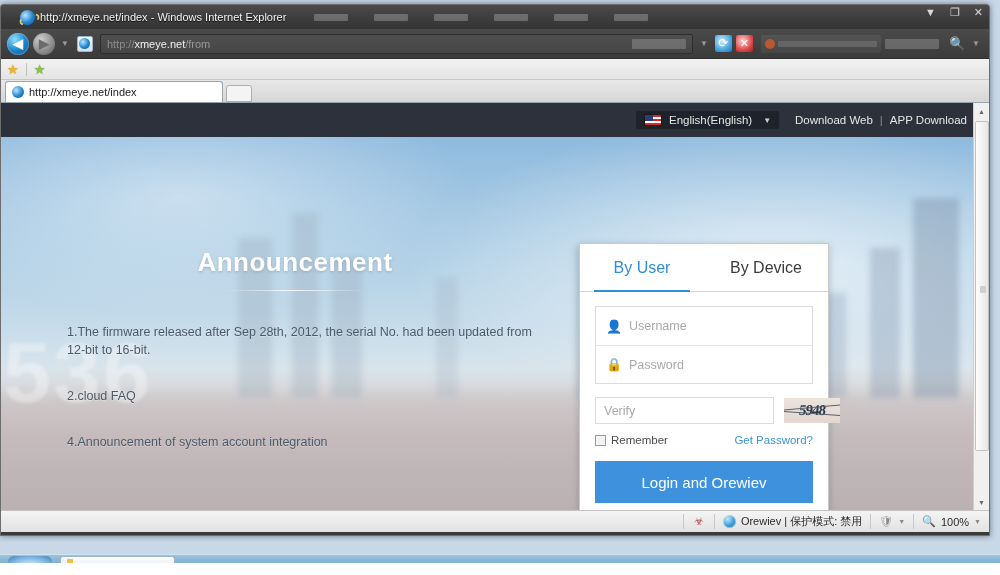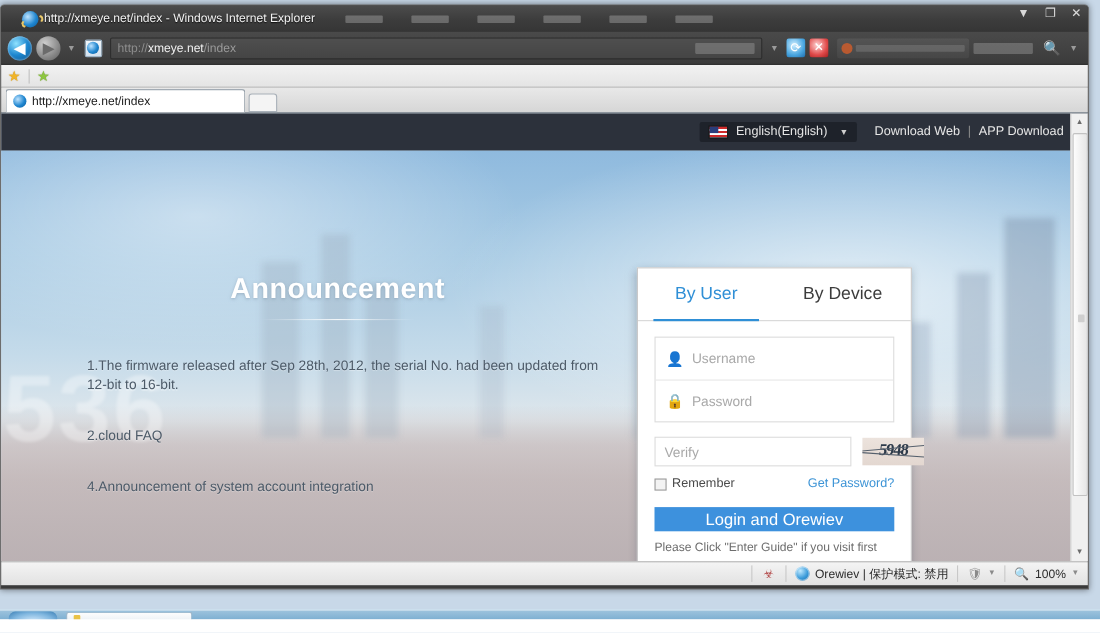--- a/index.html
+++ b/index.html
@@ -170,21 +170,21 @@
   .bldg.b5 { left: 58%; width: 40px; height: 150px; background: rgba(150,165,182,.20); }
   .bldg.b6 { right: 3%; width: 46px; height: 200px; background: rgba(120,140,165,.40); }
   .bldg.b7 { right: 9%; width: 30px; height: 150px; background: rgba(120,140,165,.32); }
   .bldg.b8 { right: 14.5%; width: 22px; height: 105px; background: rgba(120,140,165,.26); }
   .watermark {
     position: absolute; left: 2px; bottom: 95px;
     font-size: 86px; font-weight: bold; color: rgba(255,255,255,.34);
     letter-spacing: 2px; filter: blur(1.4px); line-height: 1; user-select: none;
   }
 
-  .announce { position: absolute; left: 16px; top: 0; width: 580px; padding: 0 40px; }
+  .announce { position: absolute; left: 4px; top: 0; width: 580px; padding: 0 40px; }
   .announce-title {
     text-align: center; color: #ffffff; font-size: 26px; font-weight: bold;
     margin-top: 110px; text-shadow: 0 1px 3px rgba(120,140,160,.55);
     letter-spacing: .5px;
   }
   .announce-rule {
     width: 140px; height: 1px; margin: 12px auto 0;
     background: linear-gradient(90deg, rgba(255,255,255,0), rgba(255,255,255,.85), rgba(255,255,255,0));
   }
   .announce-list { margin-top: 32px; padding-left: 22px; }
@@ -238,21 +238,21 @@
   }
   .captcha-line { position: absolute; left: -4px; right: -4px; height: 1px; background: #55606d; }
   .captcha-line.l1 { top: 9px; transform: rotate(-5deg); }
   .captcha-line.l2 { top: 15px; transform: rotate(4deg); }
   .opt-row { display: flex; align-items: center; justify-content: space-between; margin-top: 10px; }
   .remember { display: flex; align-items: center; gap: 5px; cursor: pointer; }
   .chk { width: 11px; height: 11px; border: 1px solid #9c9c9c; background: #f3f3f3; flex: 0 0 auto; }
   .remember-label { font-size: 11.5px; color: #4a4a4a; }
   .getpwd { font-size: 11.5px; color: #3d94d6; text-decoration: none; cursor: pointer; }
   .login-btn {
-    display: block; width: 100%; margin-top: 15px; height: 22px;
+    display: block; width: 100%; margin-top: 15px; height: 42px;
     background: #3d91dd; border: none; color: #ffffff; font-size: 15px;
     font-family: "Liberation Sans", sans-serif; cursor: pointer;
   }
   .hint { margin-top: 9px; font-size: 11px; color: #6d6d6d; }
 
   
   .pg-scroll {
     position: absolute; right: 0; top: 0; width: 16px; height: 407px;
     background: #f0f0f0; border-left: 1px solid #cfcfcf;
     display: flex; flex-direction: column; align-items: center;
@@ -333,21 +333,21 @@
     <div class="addrbar">
       <div class="navbtn back">◀</div>
       <div class="navbtn fwd">▶</div>
       <span class="navdrop">▼</span>
       <div class="addr-icon">
           <div class="e"></div>
         </div>
       <div class="addr-field">
         <span class="addr-proto">http://</span>
         <span class="addr-host">xmeye.net</span>
-        <span class="addr-path">/index</span>
+        <span class="addr-path">/from</span>
         <span class="ghost-chip"></span>
       </div>
       <span class="addr-caret">▼</span>
       <div class="minibtn refresh"></div>
       <div class="minibtn stop"></div>
       <div class="ghost-search">
         <span class="dot"></span>
         <span class="bar"></span>
       </div>
       <span class="ghost-chip"></span>

